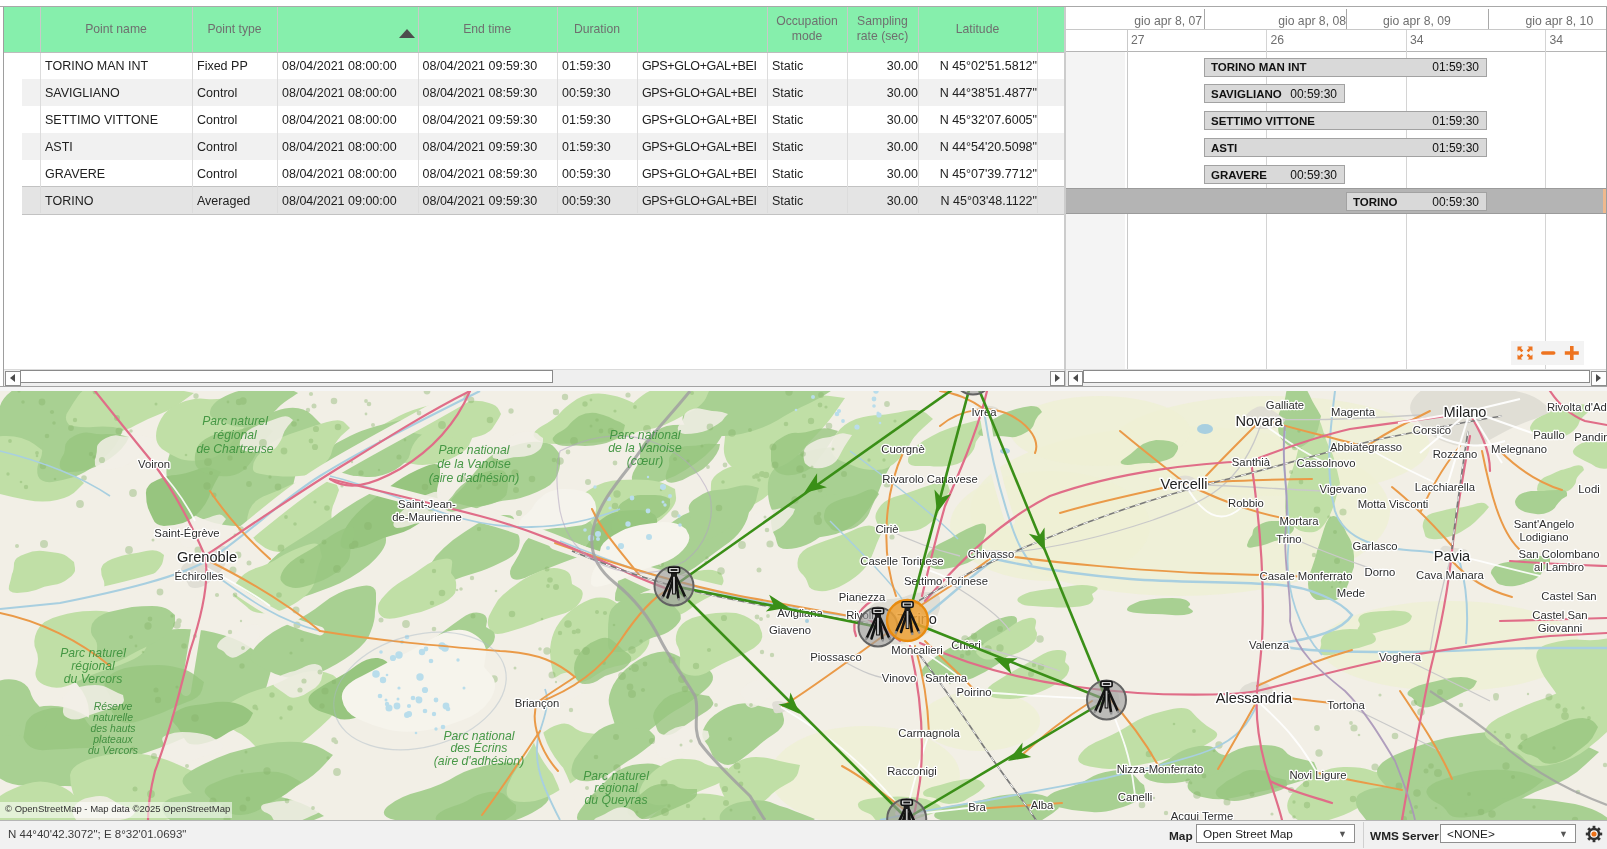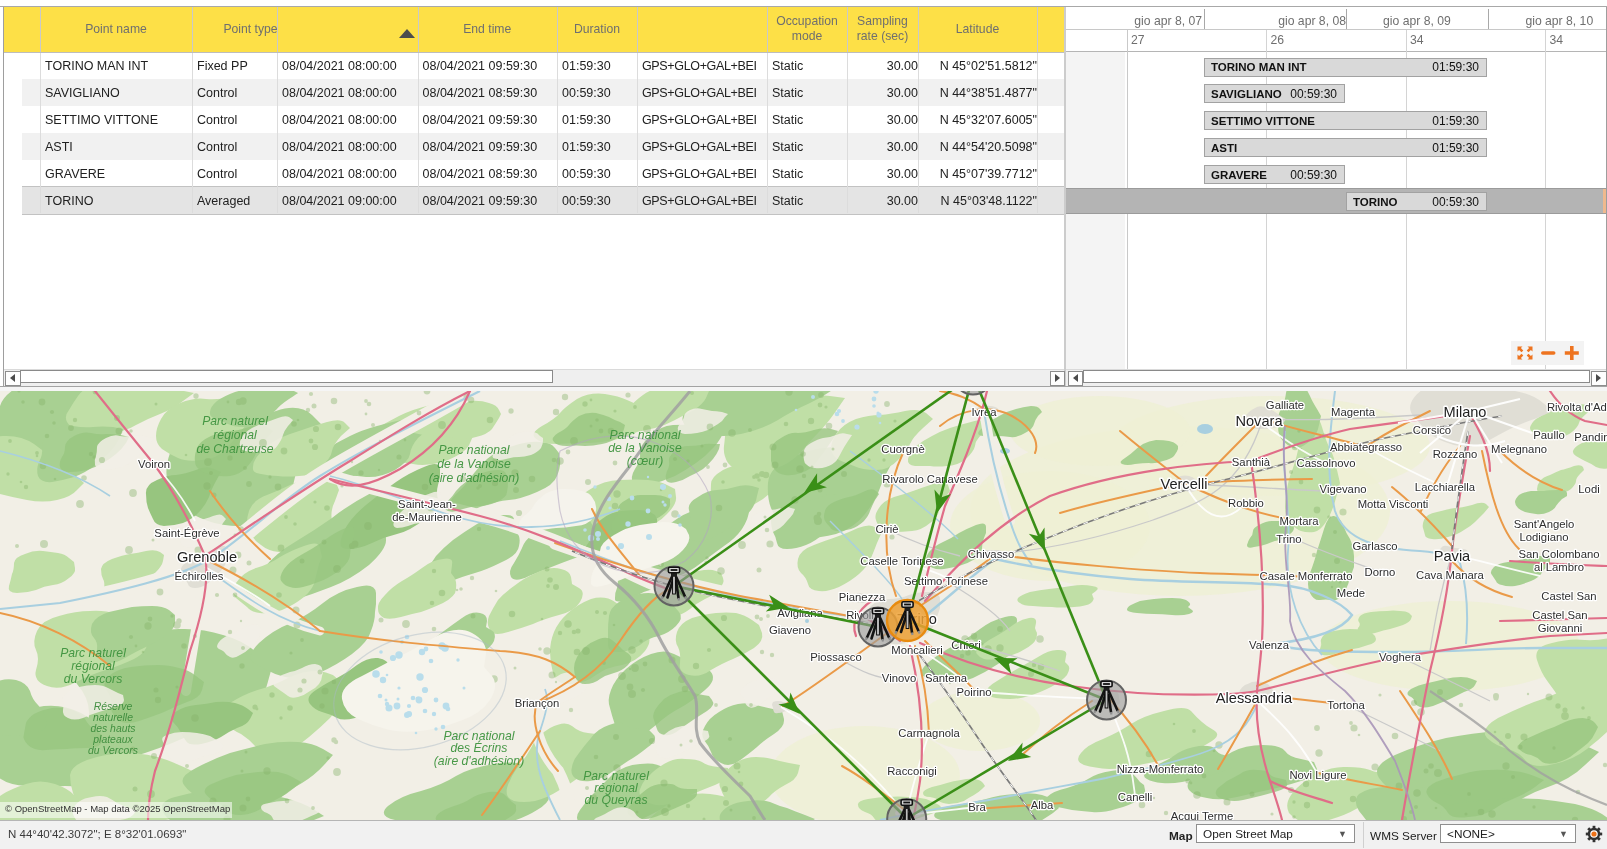--- a/index.html
+++ b/index.html
@@ -17,23 +17,23 @@
   <div class="a" style="left:0;top:5.5px;width:1607px;height:1px;background:#a8a8a8"></div>
 
   <div class="a" style="left:3px;top:6.5px;width:1px;height:380px;background:#9e9e9e"></div>
 
   <div class="a" style="left:1064px;top:6.5px;width:2.3px;height:380px;background:#cccccc"></div>
   <div class="a" style="left:1605.7px;top:6.5px;width:1.3px;height:380px;background:#9e9e9e"></div>
 
   <div class="a" style="left:0;top:385.8px;width:1607px;height:1px;background:#a3a3a3"></div>
   <div class="a" style="left:0;top:386.8px;width:1607px;height:4.4px;background:#f5f5f5"></div>
 
-  <div id="thead" class="a" style="left:4px;top:6.5px;width:1060px;height:45.5px;background:#fde047">
+  <div id="thead" class="a" style="left:4px;top:6.5px;width:1060px;height:45.5px;background:#86efac">
     <div class="hc a" style="left:36px;top:0;width:152px;height:45.5px">Point name</div>
-    <div class="hc a" style="left:204px;top:0;width:85px;height:45.5px">Point type</div>
+    <div class="hc a" style="left:188px;top:0;width:85px;height:45.5px">Point type</div>
     <div class="hc a" style="left:413.5px;top:0;width:139.5px;height:45.5px">End time</div>
     <div class="hc a" style="left:553px;top:0;width:80px;height:45.5px">Duration</div>
     <div class="hc a" style="left:763px;top:0;width:80px;height:45.5px">Occupation<br>mode</div>
     <div class="hc a" style="left:843px;top:0;width:71px;height:45.5px">Sampling<br>rate (sec)</div>
     <div class="hc a" style="left:914px;top:0;width:119px;height:45.5px">Latitude</div>
     <div class="a" style="left:395px;top:22px;width:0;height:0;border-left:8.5px solid transparent;border-right:8.5px solid transparent;border-bottom:9px solid #4d4d4d"></div>
     <div class="vline a" style="left:36px;top:0;height:45.5px"></div>
     <div class="vline a" style="left:188px;top:0;height:45.5px"></div>
     <div class="vline a" style="left:273px;top:0;height:45.5px"></div>
     <div class="vline a" style="left:413.5px;top:0;height:45.5px"></div>
@@ -1187,21 +1187,21 @@
     </div>
   <div class="a" style="left:0;top:801.5px;width:232px;height:16px;background:rgba(255,255,255,0.55)"></div>
   <div class="a" style="left:5px;top:803px;font-size:9.5px;color:#333">© OpenStreetMap - Map data ©2025 OpenStreetMap</div>
   <div class="a" style="left:0;top:820.2px;width:1607px;height:1px;background:#b5b5b5"></div>
 
   <div class="a" style="left:0;top:821.2px;width:1607px;height:27.8px;background:#f1f1f1"></div>
   <div class="a" style="left:8px;top:828px;font-size:11.5px;color:#3b3b3b">N 44°40'42.3072"; E 8°32'01.0693"</div>
   <div class="a" style="left:1169px;top:829px;font-size:11.8px;font-weight:bold;color:#222">Map</div>
   <div class="a" style="left:1196px;top:824px;width:159px;height:19px;background:#fff;border:1px solid #8f8f8f;box-sizing:border-box;font-size:11.8px;color:#222;display:flex;align-items:center;padding-left:6px">Open Street Map<span style="margin-left:auto;padding-right:7px;color:#555;font-size:9px">▼</span></div>
   <div class="a" style="left:1362.5px;top:822px;width:1px;height:26px;background:#d0d0d0"></div>
-  <div class="a" style="left:1370px;top:829px;font-size:11.8px;font-weight:normal;color:#222">WMS Server</div>
+  <div class="a" style="left:1370px;top:829px;font-size:11.8px;font-weight:bold;color:#222">WMS Server</div>
   <div class="a" style="left:1440px;top:824px;width:136px;height:19px;background:#fff;border:1px solid #8f8f8f;box-sizing:border-box;font-size:11.8px;color:#222;display:flex;align-items:center;padding-left:6px">&lt;NONE&gt;<span style="margin-left:auto;padding-right:7px;color:#555;font-size:9px">▼</span></div>
   <svg class="a" style="left:1585px;top:825px" width="18" height="18" viewBox="0 0 18 18">
     <g fill="#333">
         <circle cx="9" cy="9" r="6.2"></circle>
     <g>
           <rect x="7.6" y="0.8" width="2.8" height="4"></rect>
           <rect x="7.6" y="13.2" width="2.8" height="4"></rect>
           <rect x="0.8" y="7.6" width="4" height="2.8"></rect>
           <rect x="13.2" y="7.6" width="4" height="2.8"></rect>
     <g transform="rotate(45 9 9)">

